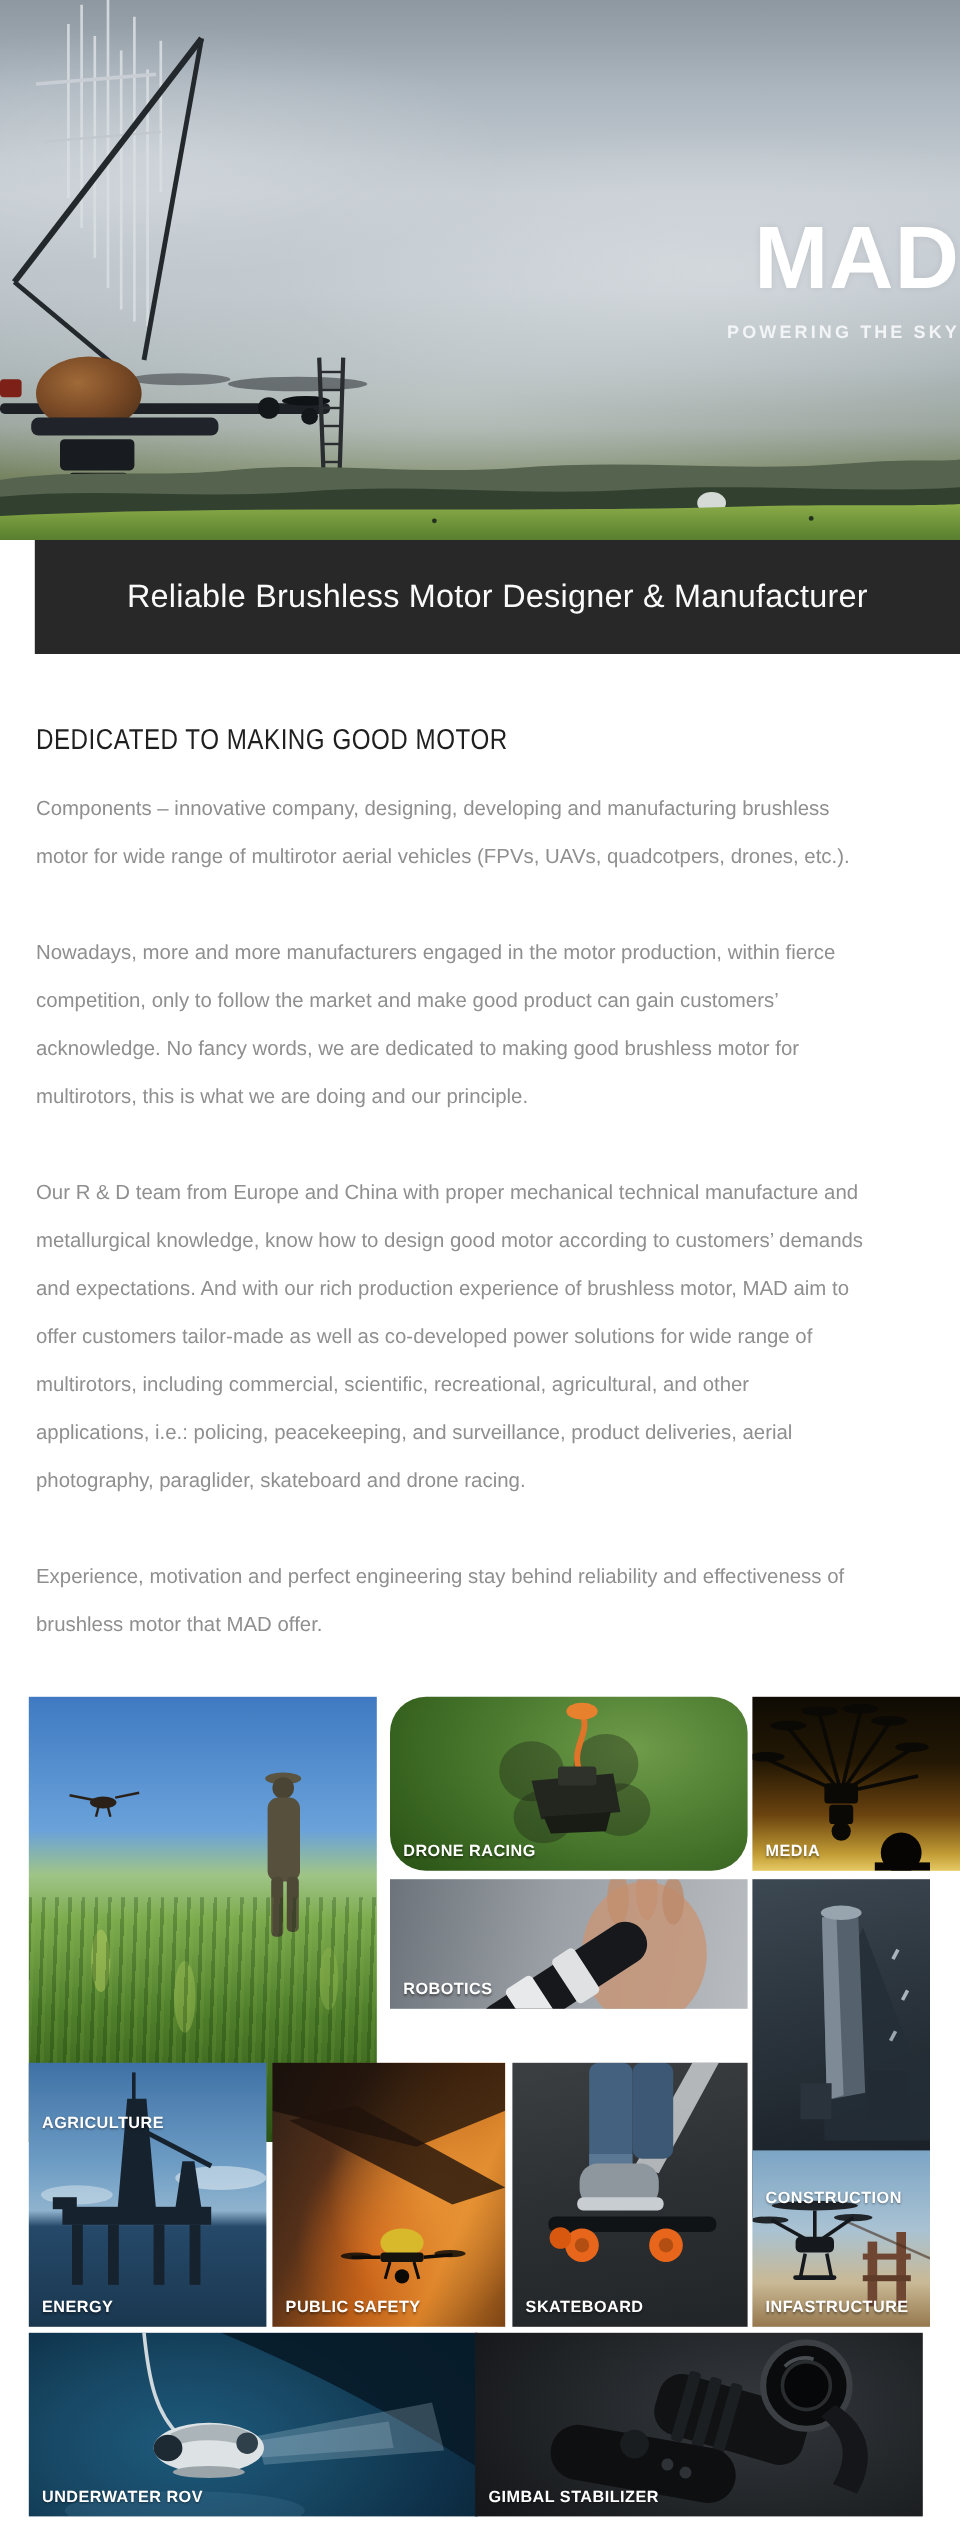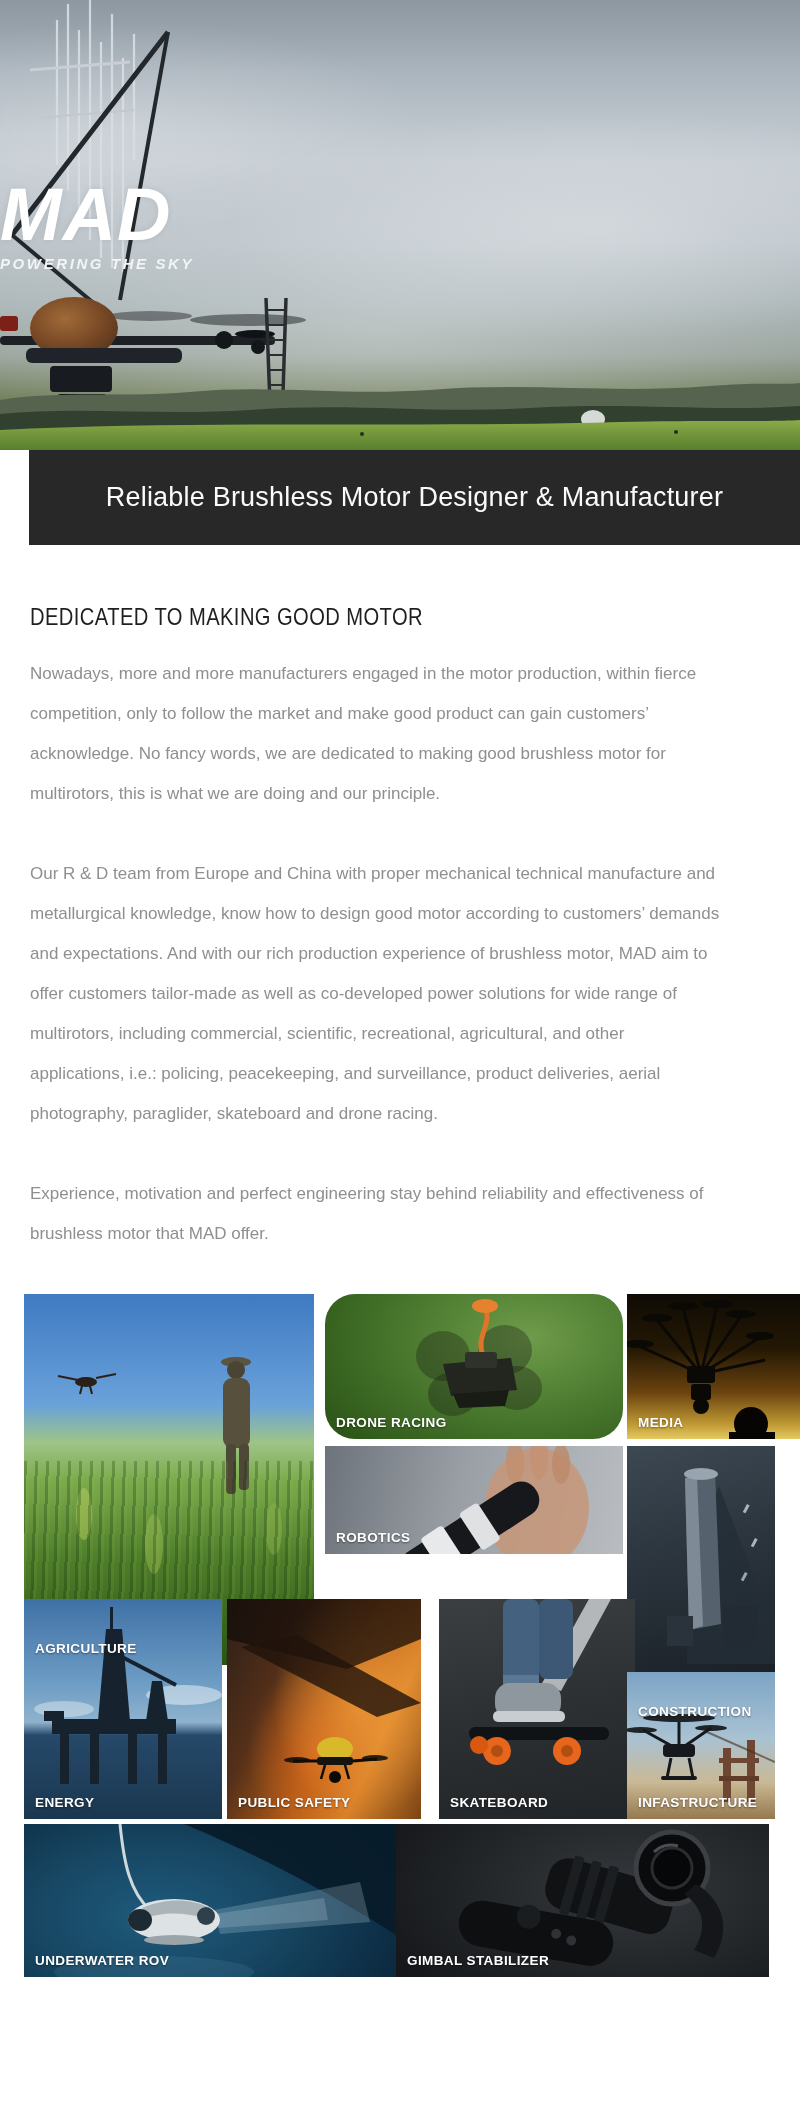--- a/index.html
+++ b/index.html
@@ -10,23 +10,23 @@
   .hero{position:relative;width:800px;height:450px;overflow:hidden;
     background:linear-gradient(180deg,#99a4ac 0%,#b4bec6 16%,#c5ccd2 36%,#bdc5cb 54%,#abb5b7 68%,#9aa49c 79%,#74815e 88%,#5a6b40 94%,#4d5f36 100%);}
   .hero::before{content:"";position:absolute;inset:0;
     background:
       radial-gradient(420px 150px at 16% 28%, rgba(255,255,255,.22), transparent 70%),
       radial-gradient(520px 170px at 74% 50%, rgba(250,250,252,.30), transparent 70%),
       radial-gradient(650px 220px at 48% 74%, rgba(228,233,236,.38), transparent 72%),
       linear-gradient(180deg, rgba(110,120,130,.28), transparent 30%);}
   .hero-drone{position:absolute;left:0;top:0;}
   .hero-landscape{position:absolute;left:0;bottom:0;width:800px;height:100px;}
-  .hero-title{position:absolute;top:183px;left:0;right:0;text-align:left;color:#fff;z-index:3;font-style:italic;}
+  .hero-title{position:absolute;top:183px;left:0;right:0;text-align:right;color:#fff;z-index:3;}
   .hero-logo{font-size:74px;font-weight:700;line-height:0.86;letter-spacing:1px;text-shadow:0 0 6px rgba(0,0,0,.08);}
-  .hero-tagline{font-size:15px;font-weight:700;letter-spacing:2.6px;margin-top:8px;color:#f2f4f6;}
+  .hero-tagline{font-size:15px;font-weight:700;letter-spacing:2.6px;margin-top:22px;color:#f2f4f6;}
 
   
   .banner{height:95px;background:#282828;display:flex;align-items:center;justify-content:center;margin-left:29px;}
   .banner-text{color:#fafafa;font-size:27px;letter-spacing:.2px;}
 
   
   .about{padding:58px 28px 0 30px;}
   .about-heading{margin:0;font-size:24px;font-weight:400;color:#1f1f1f;letter-spacing:.5px;
     transform:scaleX(.84);transform-origin:left center;white-space:nowrap;}
   .about-text{margin-top:23px;}
@@ -53,21 +53,21 @@
     background:linear-gradient(165deg,#3c4852 0%,#2b343d 40%,#1e252c 72%,#161a1f 100%);}
   .t-energy{left:0;top:305px;width:198px;height:220px;
     background:linear-gradient(180deg,#3f71a6 0%,#6d9cc4 38%,#8fb3ce 56%,#888% 57%,#26496a 62%,#1a374f 100%);
     background:linear-gradient(180deg,#3f71a6 0%,#6d9cc4 38%,#8fb3ce 56%,#26496a 62%,#1a374f 100%);}
   .t-public-safety{left:203px;top:305px;width:194px;height:220px;
     background:
       radial-gradient(120px 160px at 70% 45%, rgba(245,160,60,.75), transparent 75%),
       radial-gradient(90px 120px at 45% 70%, rgba(230,110,30,.6), transparent 75%),
       linear-gradient(115deg,#2c1f17 0%,#553019 30%,#b05a16 55%,#d8832a 74%,#7c4414 100%);}
   .t-skateboard{left:403px;top:305px;width:196px;height:220px;
-    background:linear-gradient(170deg,#3b3f42 0%,#2c3033 50%,#222528 100%);margin-left:12px;}
+    background:linear-gradient(170deg,#3b3f42 0%,#2c3033 50%,#222528 100%);}
   .t-infastructure{left:603px;top:378px;width:148px;height:147px;
     background:linear-gradient(180deg,#7ca5c5 0%,#a9c2d3 45%,#c9b995 75%,#96784e 100%);}
   .t-underwater-rov{left:0;top:530px;width:374px;height:153px;
     background:radial-gradient(300px 170px at 35% 60%,#1e5a7c 0%,#174763 40%,#0e3048 75%,#092234 100%);}
   .t-gimbal-stabilizer{left:372px;top:530px;width:373px;height:153px;
     background:radial-gradient(320px 170px at 62% 42%,#35383c 0%,#232629 48%,#15171a 85%);}
 </style>
 </head>
 <body>
 
@@ -146,20 +146,22 @@
     </div>
   </div>
 
   <div class="banner">
     <div class="banner-text">Reliable Brushless Motor Designer &amp; Manufacturer</div>
   </div>
 
   <div class="about">
     <h1 class="about-heading">DEDICATED TO MAKING GOOD MOTOR</h1>
     <div class="about-text">
+      <p>Components – innovative company, designing, developing and manufacturing brushless
+motor for wide range of multirotor aerial vehicles (FPVs, UAVs, quadcotpers, drones, etc.).</p>
       <p>Nowadays, more and more manufacturers engaged in the motor production, within fierce
 competition, only to follow the market and make good product can gain customers’
 acknowledge. No fancy words, we are dedicated to making good brushless motor for
 multirotors, this is what we are doing and our principle.</p>
       <p>Our R &amp; D team from Europe and China with proper mechanical technical manufacture and
 metallurgical knowledge, know how to design good motor according to customers’ demands
 and expectations. And with our rich production experience of brushless motor, MAD aim to
 offer customers tailor-made as well as co-developed power solutions for wide range of
 multirotors, including commercial, scientific, recreational, agricultural, and other
 applications, i.e.: policing, peacekeeping, and surveillance, product deliveries, aerial

